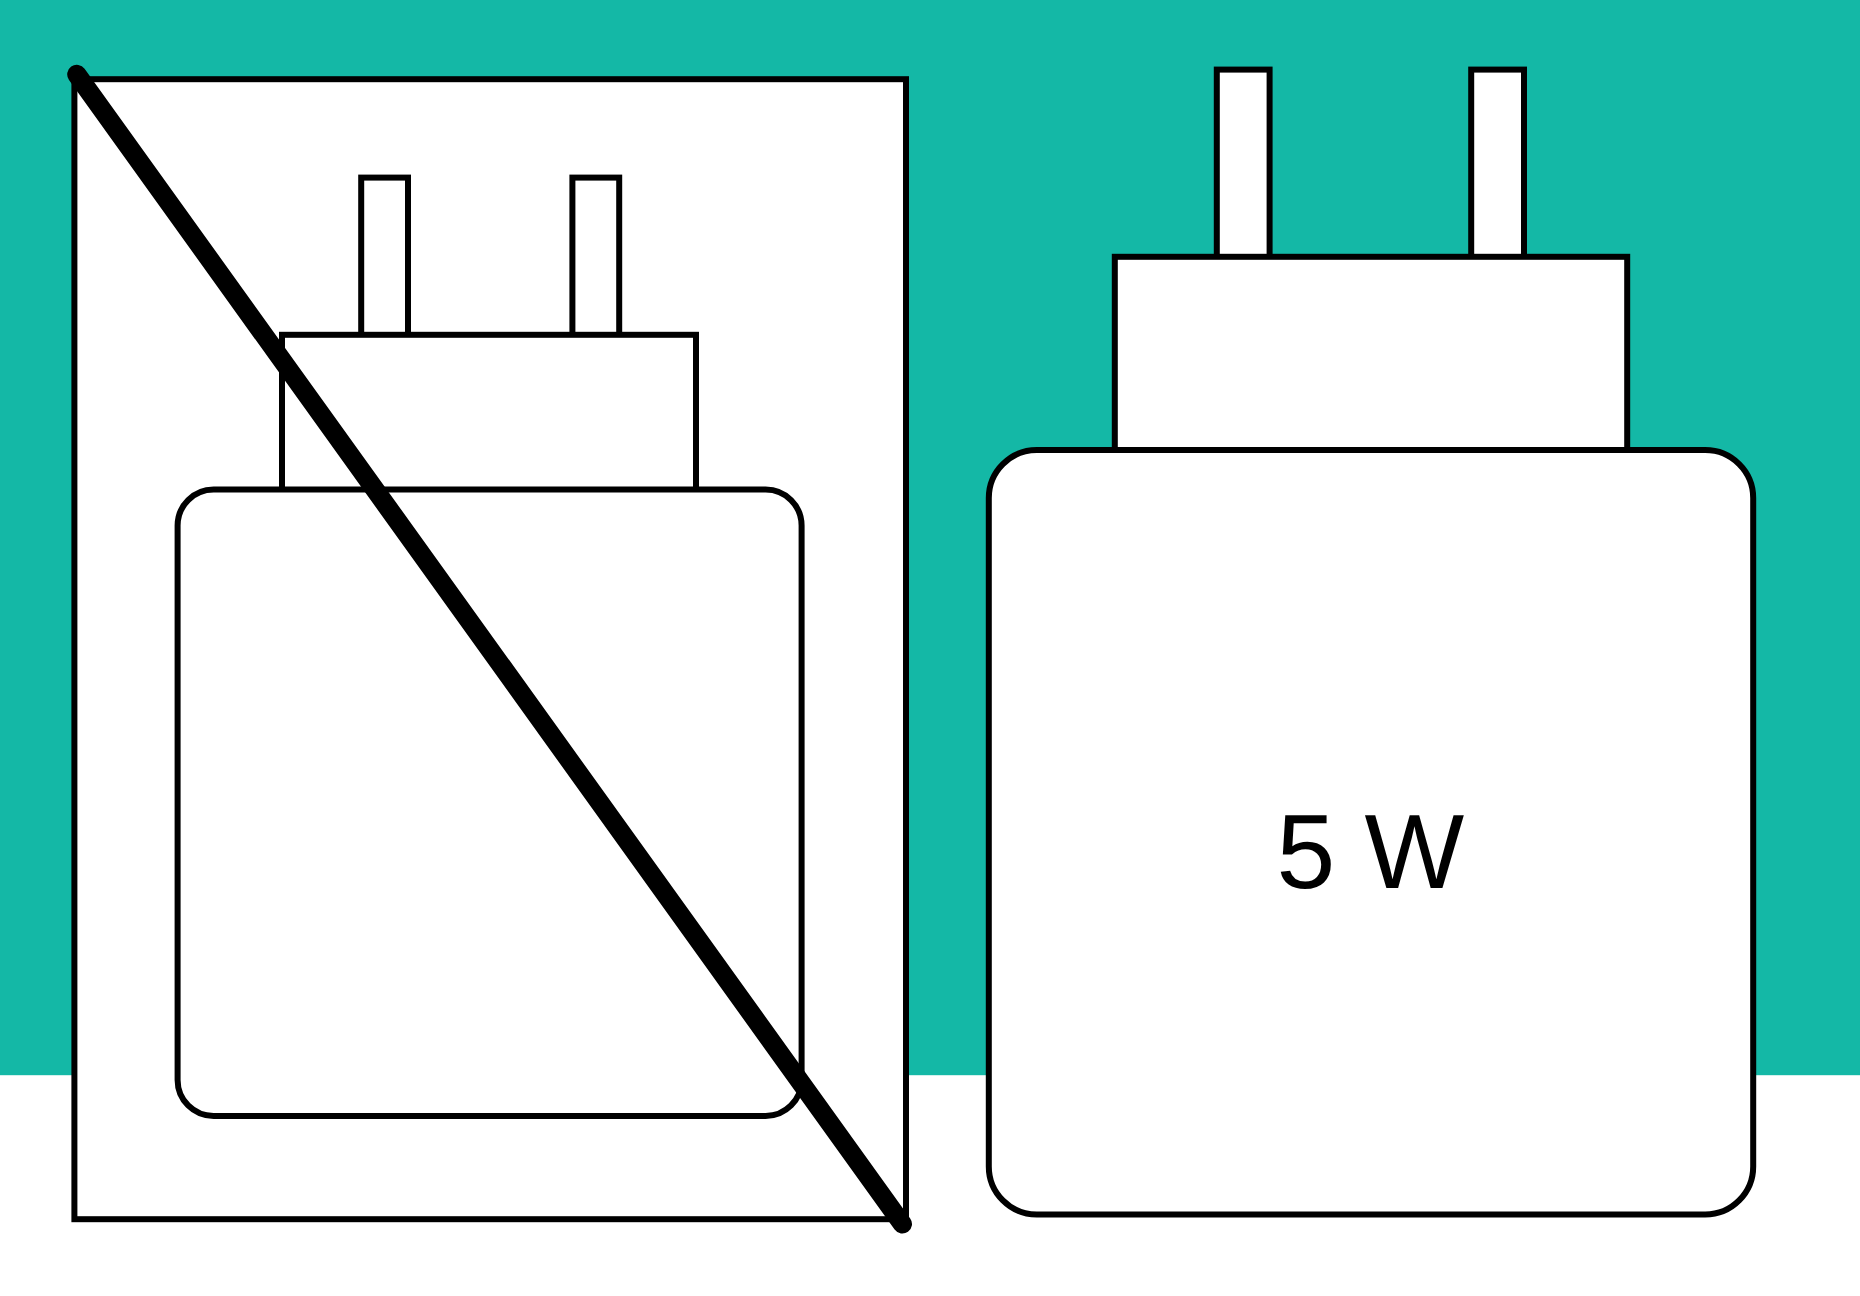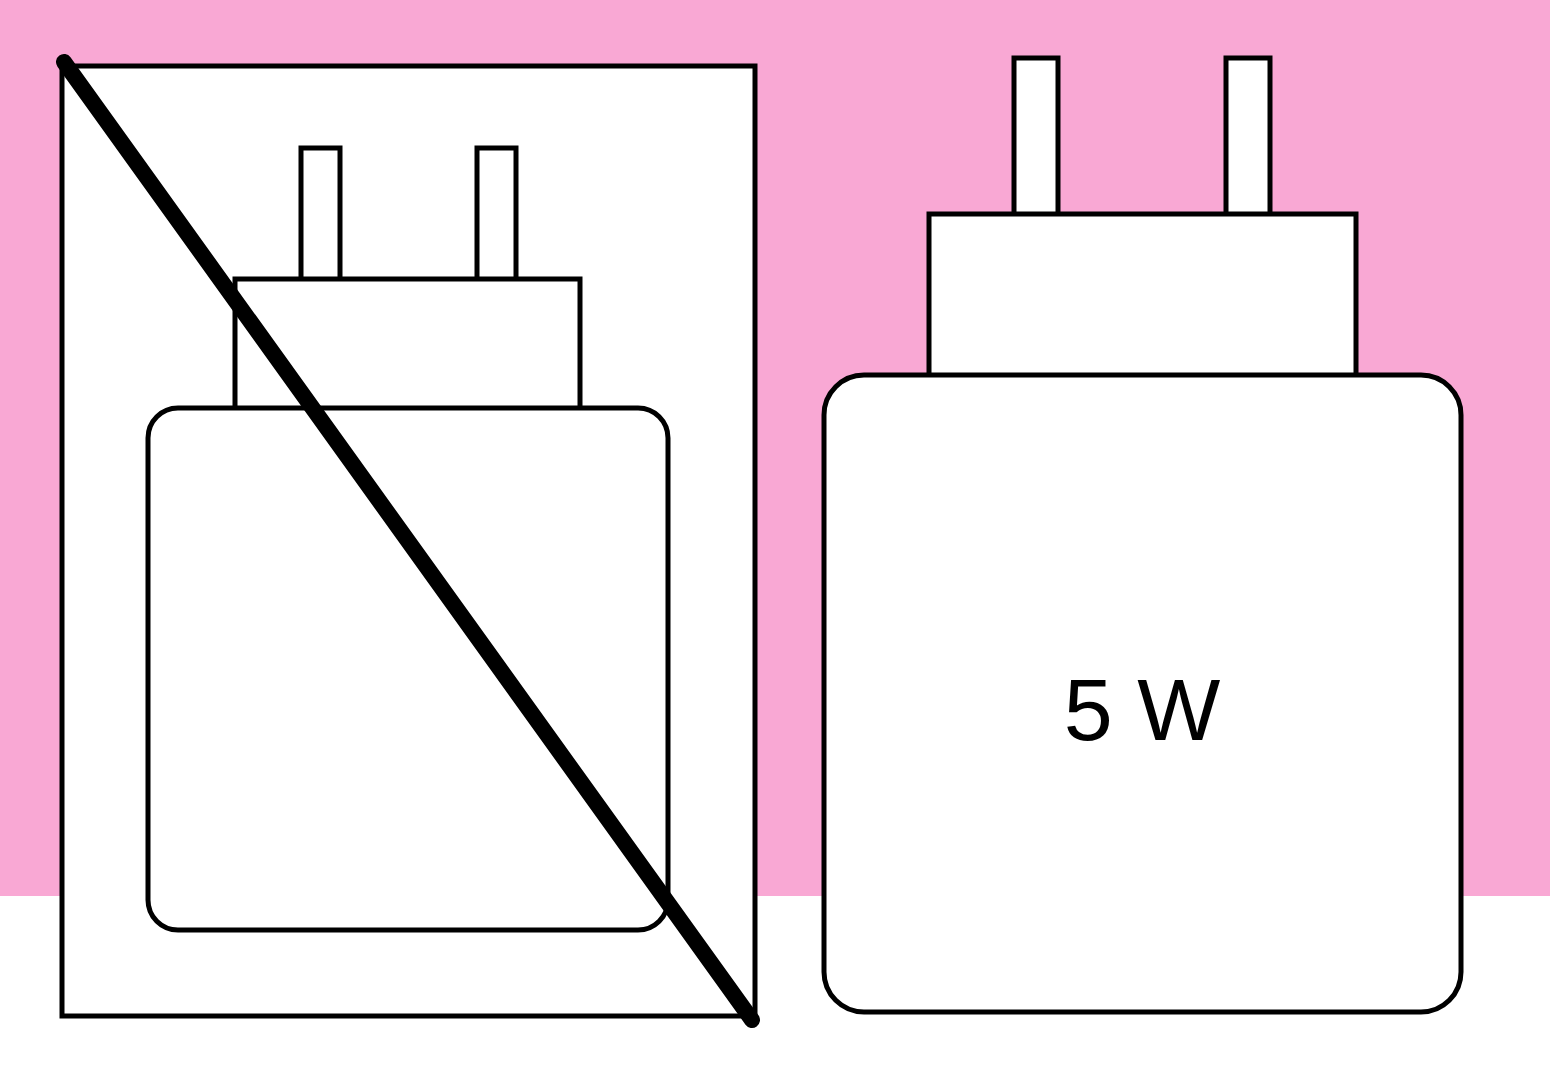--- a/index.html
+++ b/index.html
@@ -9,21 +9,21 @@
   body {
     width: 1550px;
     height: 1080px;
     background: #ffffff;
     font-family: "Liberation Sans", sans-serif;
     overflow: hidden;
   }
   .diagram {
     width: 1550px;
     height: 896px;
-    background: #f9a8d4;
+    background: #14b8a6;
   }
   svg { display: block; }
   .shape {
     fill: #ffffff;
     stroke: #000000;
     stroke-width: 5;
   }
   .slash {
     stroke: #000000;
     stroke-width: 16;

